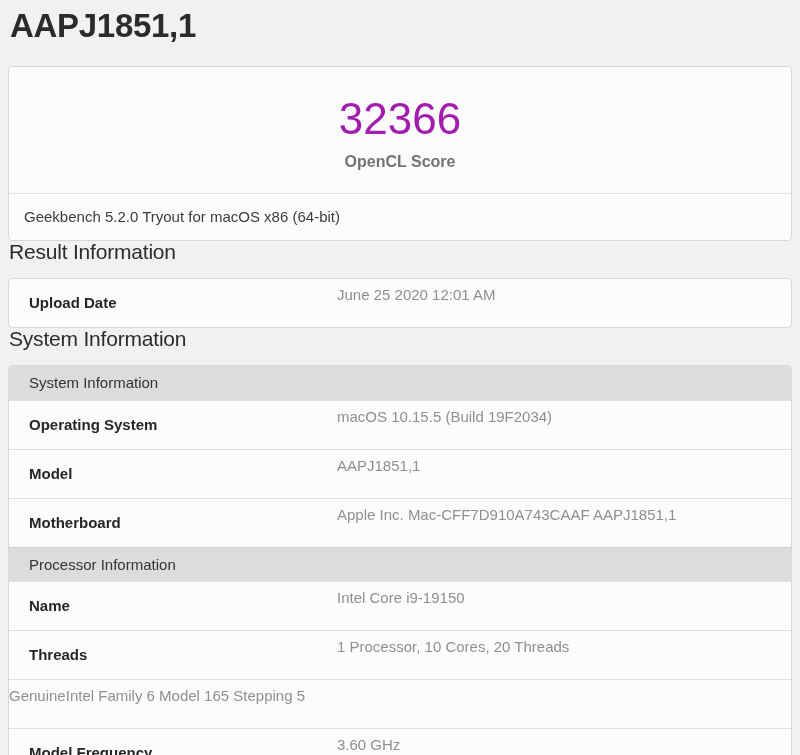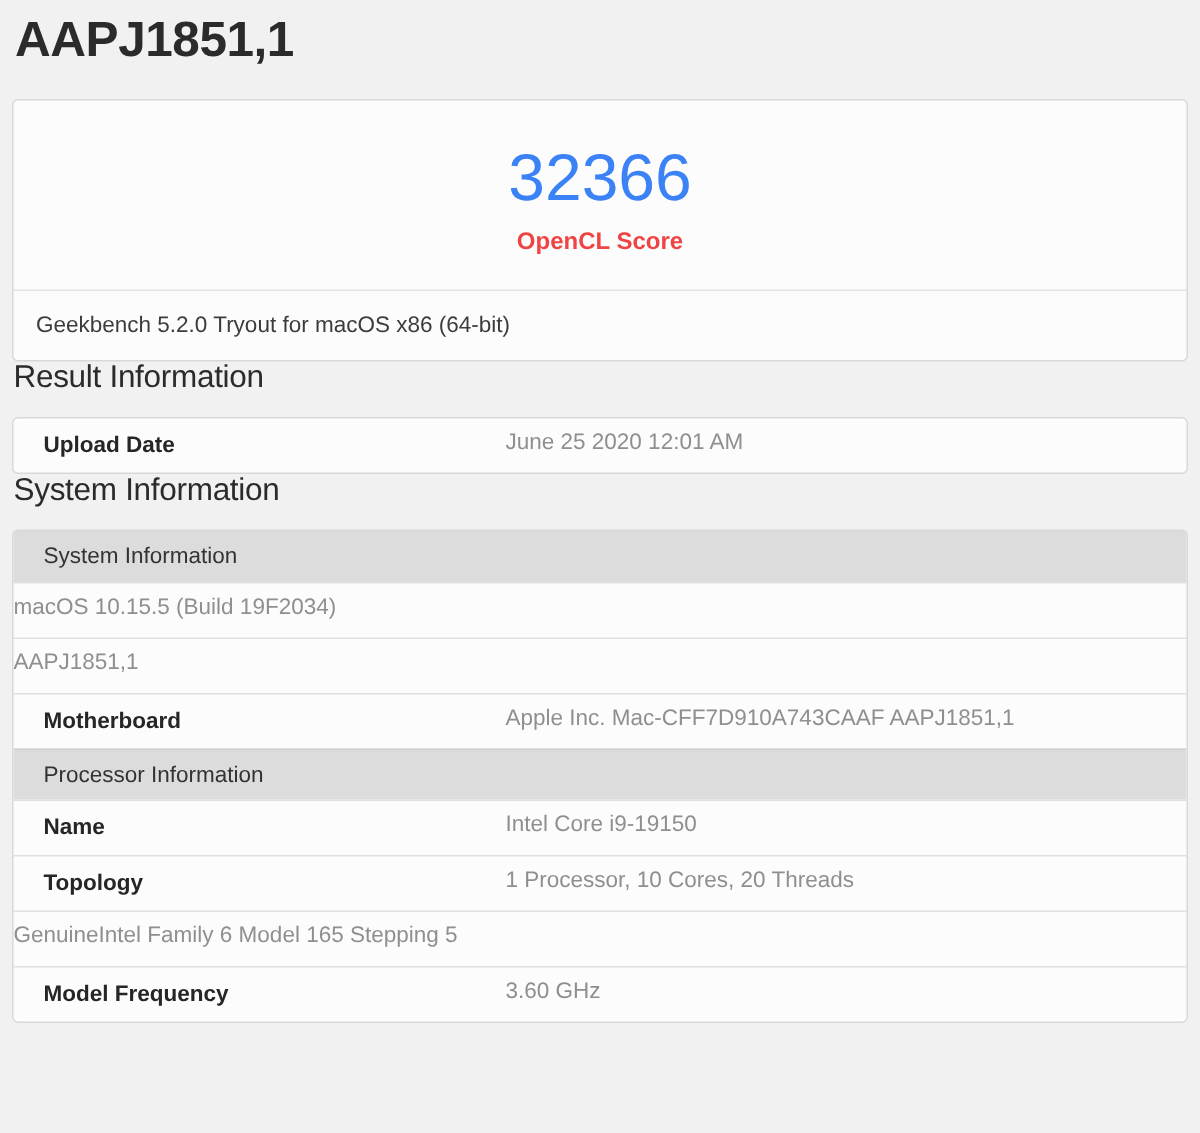--- a/index.html
+++ b/index.html
@@ -29,28 +29,28 @@
     border-radius: 4px;
   }
   .score-section {
     text-align: center;
     padding: 28px 0 22px;
   }
   .score {
     font-size: 44px;
     line-height: 48px;
     font-weight: 400;
-    color: #3b82f6;
+    color: #a21caf;
   }
   .score-label {
     margin-top: 9px;
     font-size: 16px;
     line-height: 19px;
     font-weight: 700;
-    color: #ef4444;
+    color: #737373;
   }
   .card-footer {
     border-top: 1px solid #e2e2e2;
     padding: 14px 15px;
     font-size: 15px;
     line-height: 18px;
     color: #3c3c3c;
   }
 
   h2.section-heading {
@@ -96,21 +96,21 @@
     width: 328px;
     box-sizing: border-box;
     padding: 7px 10px 7px 20px;
     font-size: 15px;
     line-height: 18px;
     font-weight: 700;
     color: var(--label-text, #262626);
   }
   .tvalue {
     flex: 1;
-    padding: 7px 15px 11px 0;
+    padding: 7px 15px 23px 0;
     font-size: 15px;
     line-height: 18px;
     color: var(--value-text, #8f8f8f);
   }
 </style>
 </head>
 <body>
 
 <div class="container">
 
@@ -129,36 +129,38 @@
       <div class="trow">
         <div class="tlabel">Upload Date</div>
         <div class="tvalue">June 25 2020 12:01 AM</div>
       </div>
     </div>
 
   <h2 class="section-heading h2-system">System Information</h2>
   <div class="table">
       <div class="theader">System Information</div>
       <div class="trow">
+        <div class="tlabel">Operating System</div>
         <div class="tvalue">macOS 10.15.5 (Build 19F2034)</div>
       </div>
       <div class="trow">
+        <div class="tlabel">Model</div>
         <div class="tvalue">AAPJ1851,1</div>
       </div>
       <div class="trow">
         <div class="tlabel">Motherboard</div>
         <div class="tvalue">Apple Inc. Mac-CFF7D910A743CAAF AAPJ1851,1</div>
       </div>
       <div class="theader">Processor Information</div>
       <div class="trow">
         <div class="tlabel">Name</div>
         <div class="tvalue">Intel Core i9-19150</div>
       </div>
       <div class="trow">
-        <div class="tlabel">Topology</div>
+        <div class="tlabel">Threads</div>
         <div class="tvalue">1 Processor, 10 Cores, 20 Threads</div>
       </div>
       <div class="trow">
         <div class="tvalue">GenuineIntel Family 6 Model 165 Stepping 5</div>
       </div>
       <div class="trow">
         <div class="tlabel">Model Frequency</div>
         <div class="tvalue">3.60 GHz</div>
       </div>
     </div>

